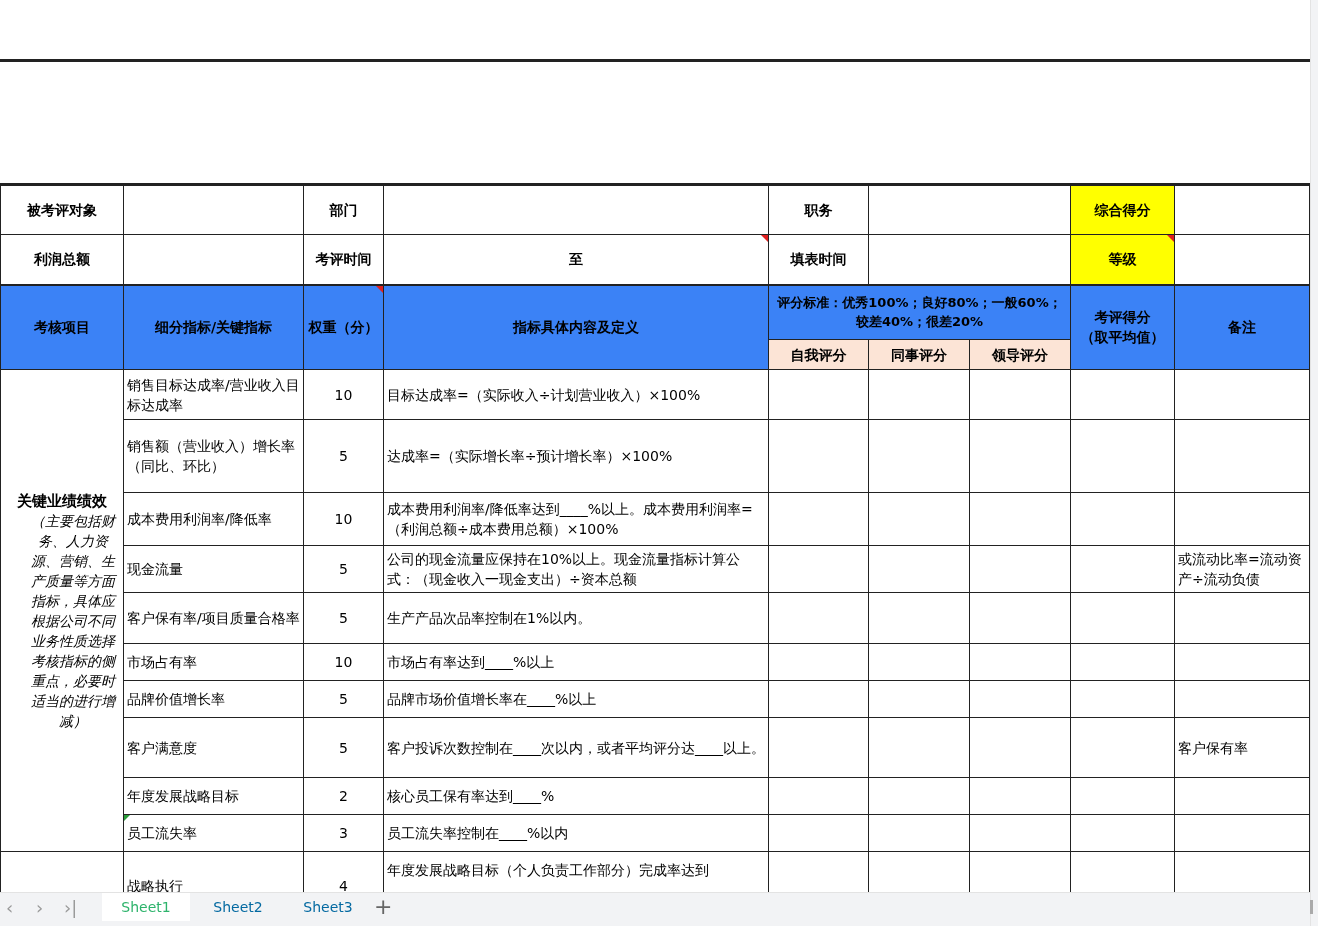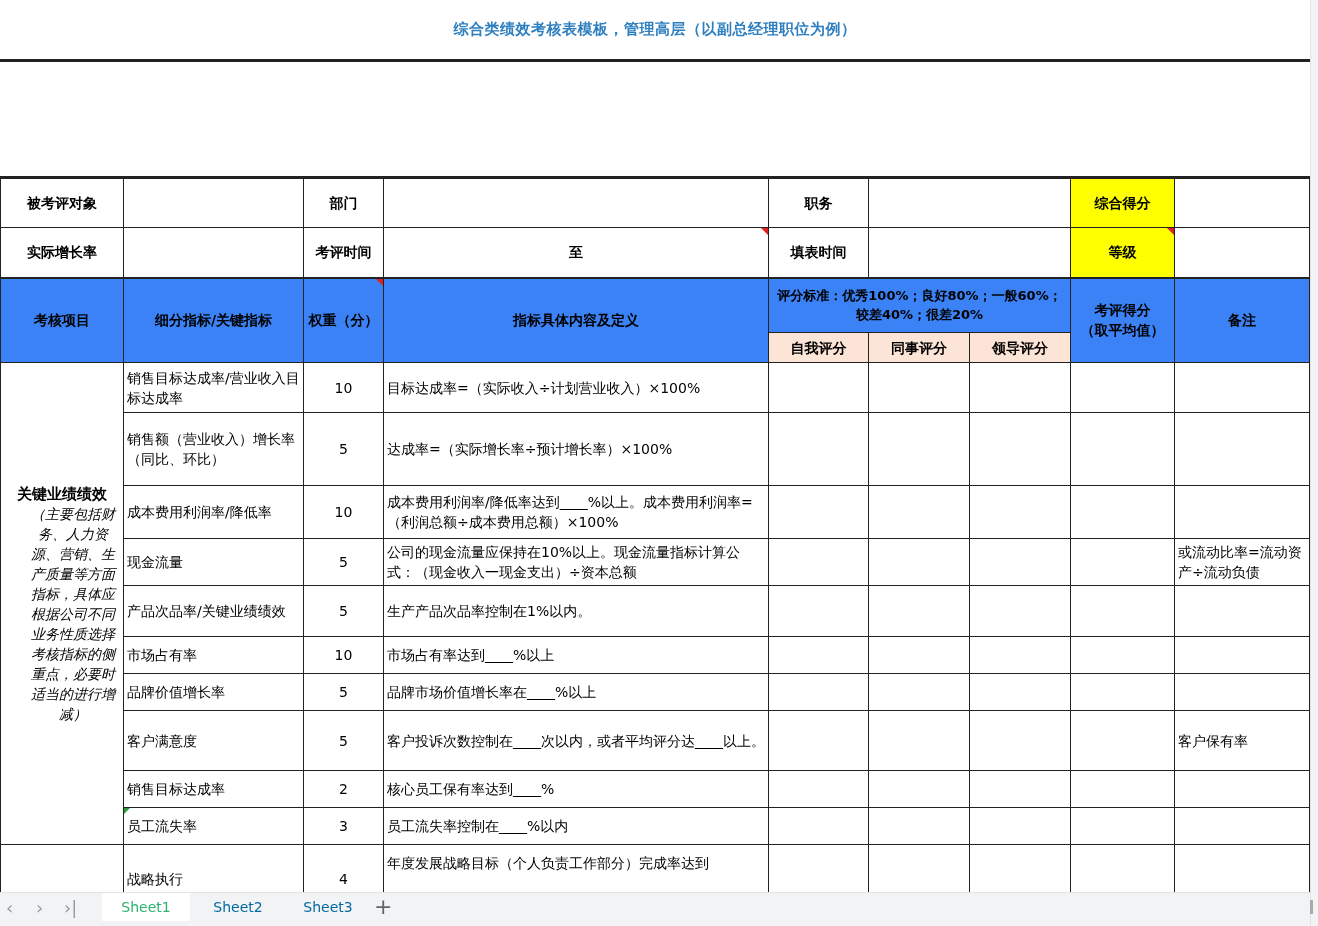--- a/index.html
+++ b/index.html
@@ -5,21 +5,21 @@
   html, body { margin:0; padding:0; }
   body { width:1318px; height:926px; overflow:hidden; background:#ffffff; position:relative;
          font-family:"DejaVu Sans", "Liberation Sans", sans-serif; color:#000; }
   .sheet { position:absolute; left:0; top:0; width:1310px; height:892px; overflow:hidden; background:#fff; }
   .vscroll-edge { position:absolute; left:1310px; top:0; width:8px; height:926px; background:#f2f3f5; border-left:1px solid #e3e3e3; }
   .title { position:absolute; left:0; top:0; width:1310px; height:58px; display:flex; align-items:center; justify-content:center;
            font-size:15px; font-weight:bold; color:#2e7fc0; letter-spacing:0.5px; }
   .title-rule { position:absolute; left:0; top:59px; width:1310px; height:3px; background:#222; }
   .desc { position:absolute; left:0; top:62px; width:1310px; height:130px; background:#eeebe0; box-sizing:border-box;
           padding:26px 6px 0 4px; font-size:14px; line-height:27px; color:#333; text-align:justify; text-align-last:center; }
-  table.grid { position:absolute; left:0; top:176px; border-collapse:collapse; table-layout:fixed; width:1309px; }
+  table.grid { position:absolute; left:0; top:183px; border-collapse:collapse; table-layout:fixed; width:1309px; }
   table.grid td { border:1px solid #222; padding:0 3px; font-size:14px; overflow:hidden; vertical-align:middle; line-height:20px; }
   .b { font-weight:bold; text-align:center; }
   .c { text-align:center; }
   .hdr { background:#3b82f6;font-weight:bold; }
   .sub { background:#fce4d6; }
   .yellow { background:#ffff00; }
   .thickbottom { border-bottom:2px solid #222 !important; }
   .thicktop { border-top:3px solid #222 !important; }
   .note { position:relative; }
   .note::after { content:""; position:absolute; right:0; top:0; width:0; height:0; border-left:7px solid transparent; border-top:7px solid #e02020; }
@@ -31,21 +31,20 @@
   .nav-btn { position:absolute; top:4px; font-size:18px; color:#9a9a9a; cursor:pointer; }
   .tab { position:absolute; top:0; height:28px; line-height:28px; font-size:14px; color:#0369a1; text-align:center; cursor:pointer; }
   .tab.active { background:#fff; color:#2db36b; font-weight:normal; }
   .add-tab { position:absolute; top:1px; left:374px; font-size:22px; color:#666; cursor:pointer; }
   .hscroll-thumb { position:absolute; left:1310px; top:900px; width:3px; height:14px; background:#aaa; }
 </style>
 </head>
 <body>
 
 <div class="sheet">
-  <div class="title">综合类绩效考核表模板，管理高层（以副总经理职位为例）</div>
   <div class="title-rule"></div>
 
   <table class="grid">
     <colgroup>
       <col style="width:123px">
         <col style="width:180px">
         <col style="width:80px">
         <col style="width:385px">
       <col style="width:100px">
         <col style="width:101px">
@@ -58,21 +57,21 @@
       <td class="b">被考评对象</td>
       <td></td>
       <td class="b">部门</td>
       <td></td>
       <td class="b">职务</td>
       <td colspan="2"></td>
       <td class="b yellow">综合得分</td>
       <td></td>
     </tr>
     <tr style="height:50px">
-      <td class="b thickbottom">实际增长率</td>
+      <td class="b thickbottom">利润总额</td>
       <td class="thickbottom"></td>
       <td class="b thickbottom">考评时间</td>
       <td class="b thickbottom note">至</td>
       <td class="b thickbottom">填表时间</td>
       <td colspan="2" class="thickbottom"></td>
       <td class="b yellow thickbottom note">等级</td>
       <td class="thickbottom"></td>
     </tr>
     <tr style="height:55px">
       <td rowspan="2" class="b hdr">考核项目</td>
@@ -132,21 +131,21 @@
       <td>现金流量</td>
       <td class="c">5</td>
       <td>公司的现金流量应保持在10%以上。现金流量指标计算公式：（现金收入一现金支出）÷资本总额</td>
       <td></td>
           <td></td>
           <td></td>
           <td></td>
       <td>或流动比率=流动资产÷流动负债</td>
     </tr>
     <tr style="height:51px">
-      <td>产品次品率/关键业绩绩效</td>
+      <td>客户保有率/项目质量合格率</td>
       <td class="c">5</td>
       <td>生产产品次品率控制在1%以内。</td>
       <td></td>
           <td></td>
           <td></td>
           <td></td>
       <td></td>
     </tr>
     <tr style="height:37px">
       <td>市场占有率</td>
@@ -172,21 +171,21 @@
       <td>客户满意度</td>
       <td class="c">5</td>
       <td>客户投诉次数控制在____次以内，或者平均评分达____以上。</td>
       <td></td>
           <td></td>
           <td></td>
           <td></td>
       <td>客户保有率</td>
     </tr>
     <tr style="height:37px">
-      <td>销售目标达成率</td>
+      <td>年度发展战略目标</td>
       <td class="c">2</td>
       <td>核心员工保有率达到____%</td>
       <td></td>
           <td></td>
           <td></td>
           <td></td>
       <td></td>
     </tr>
     <tr style="height:37px">
       <td class="note-green" style="position:relative">员工流失率</td>

